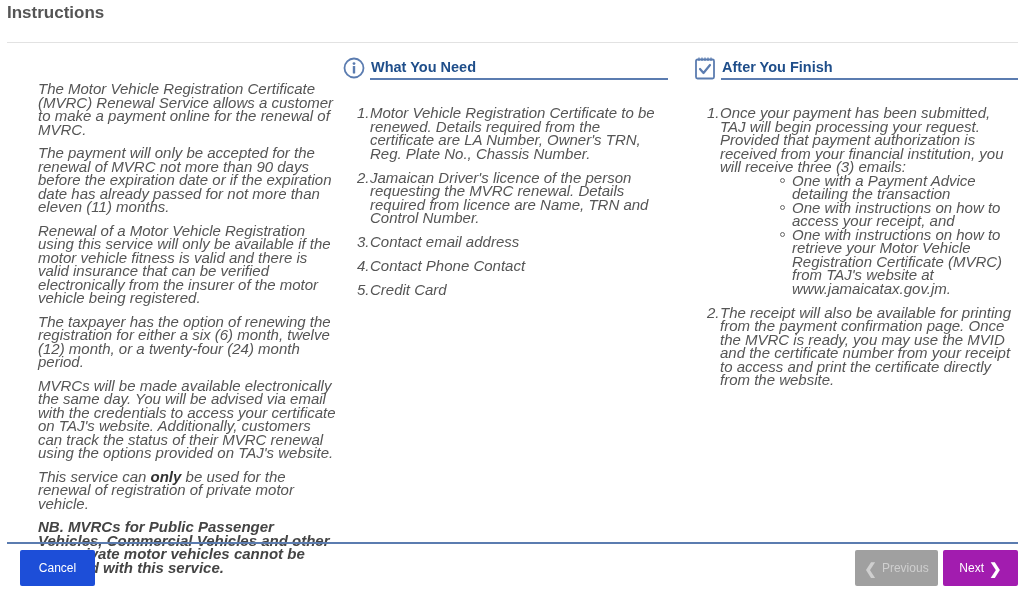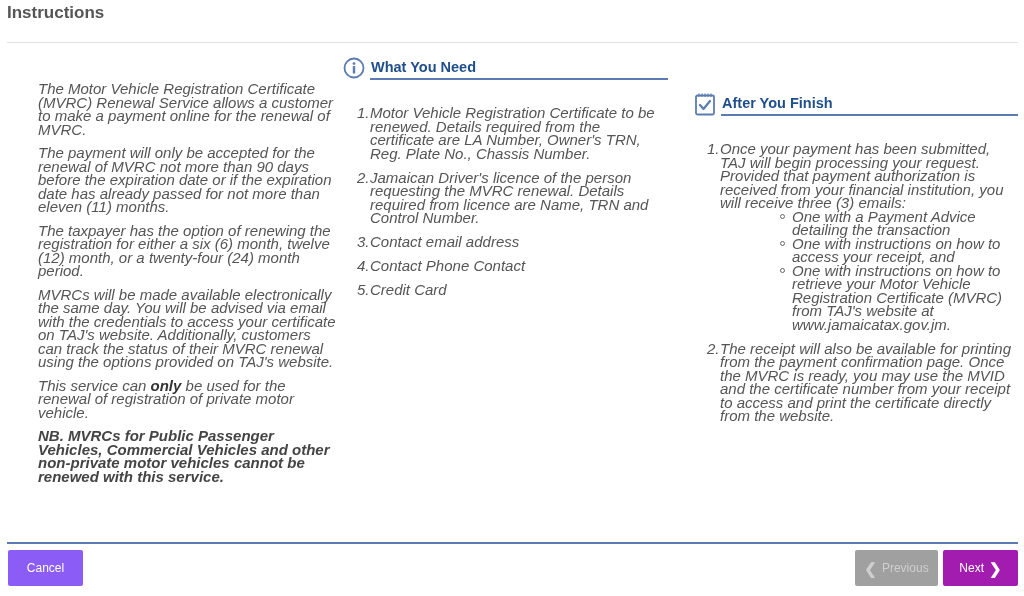--- a/index.html
+++ b/index.html
@@ -12,21 +12,21 @@
       position: absolute; left: 7px; top: 3px;
       font-size: 17px; font-weight: bold; color: #555555;
     }
     .title-rule {
       position: absolute; left: 7px; top: 42px; width: 1011px; height: 1px;
       background: #e2e2e2;
     }
     .col { position: absolute; top: 56px; }
     .col-1 { left: 11px; width: 326px; }
     .col-2 { left: 342px; width: 326px; }
-    .col-3 { left: 693px; width: 325px; margin-top: 36px; }
+    .col-3 { left: 693px; width: 325px; }
 
     .col-head {
       position: relative; height: 24px; display: flex; align-items: center;
     }
     .col-head .icon {
       width: 24px; height: 24px; display: inline-flex; align-items: center; justify-content: center;
       margin-right: 5px;
     }
     .col-head .head-text {
       font-size: 14.5px; font-weight: bold; color: #1f4e8a;
@@ -55,38 +55,39 @@
     }
 
     .footer-rule {
       position: absolute; left: 7px; top: 542px; width: 1011px; height: 2px; background: #5b7cb0;
     }
     .btn {
       position: absolute; top: 550px; height: 36px; border-radius: 2px;
       color: #ffffff; font-size: 12px; display: flex; align-items: center; justify-content: center;
       font-family: "Liberation Sans", sans-serif; border: none;
     }
-    .btn-cancel { left: 8px; width: 75px; background: #8b5cf6; }
+    .btn-cancel { left: 20px; width: 75px; background: #1d4ed8; }
     .btn-prev { left: 855px; width: 83px; background: #a0a0a0; color: #cfcfcf; }
     .btn-next { left: 943px; width: 75px; background: #a21caf; font-weight: normal; }
     .btn .chev { font-size: 15px; font-weight: bold; margin: 0 4px; line-height: 1; }
     .btn-next .chev { margin-left: 5px; margin-right: 0; }
     .btn-prev .chev { margin-left: 0; margin-right: 5px; }
   </style>
 </head>
 <body>
 
 <div class="page">
   <div class="page-title">Instructions</div>
   <div class="title-rule"></div>
 
   <div class="col col-1">
     <div class="col-body">
       <p>The Motor Vehicle Registration Certificate (MVRC) Renewal Service allows a customer to make a payment online for the renewal of MVRC.</p>
       <p>The payment will only be accepted for the renewal of MVRC not more than 90 days before the expiration date or if the expiration date has already passed for not more than eleven (11) months.</p>
+      <p>Renewal of a Motor Vehicle Registration using this service will only be available if the motor vehicle fitness is valid and there is valid insurance that can be verified electronically from the insurer of the motor vehicle being registered.</p>
       <p>The taxpayer has the option of renewing the registration for either a six (6) month, twelve (12) month, or a twenty-four (24) month period.</p>
       <p>MVRCs will be made available electronically the same day. You will be advised via email with the credentials to access your certificate on TAJ's website. Additionally, customers can track the status of their MVRC renewal using the options provided on TAJ's website.</p>
       <p><span>This service can </span><b>only</b><span> be used for the renewal of registration of private motor vehicle.</span></p>
       <p class="nb">NB. MVRCs for Public Passenger Vehicles, Commercial Vehicles and other non-private motor vehicles cannot be renewed with this service.</p>
     </div>
   </div>
 
   <div class="col col-2">
     <div class="col-head">
       <span class="icon">

